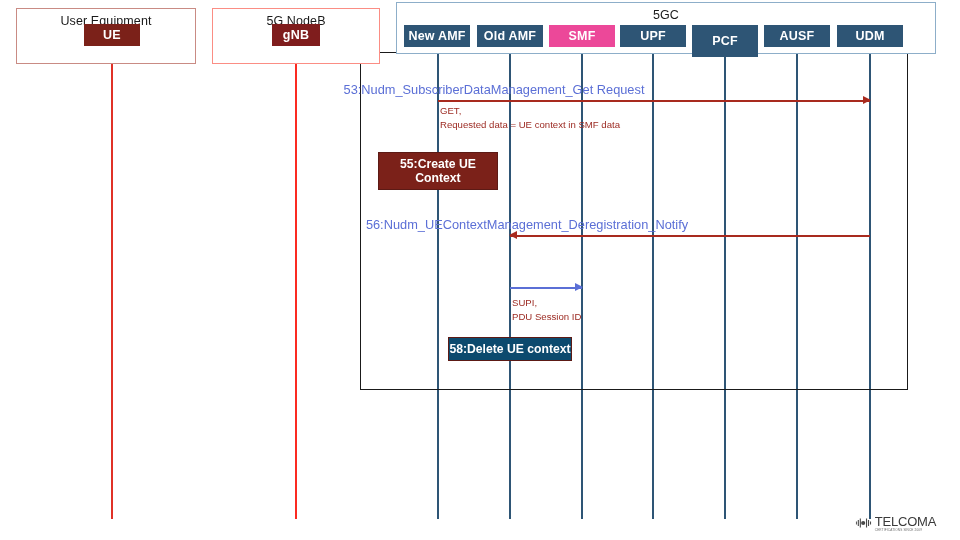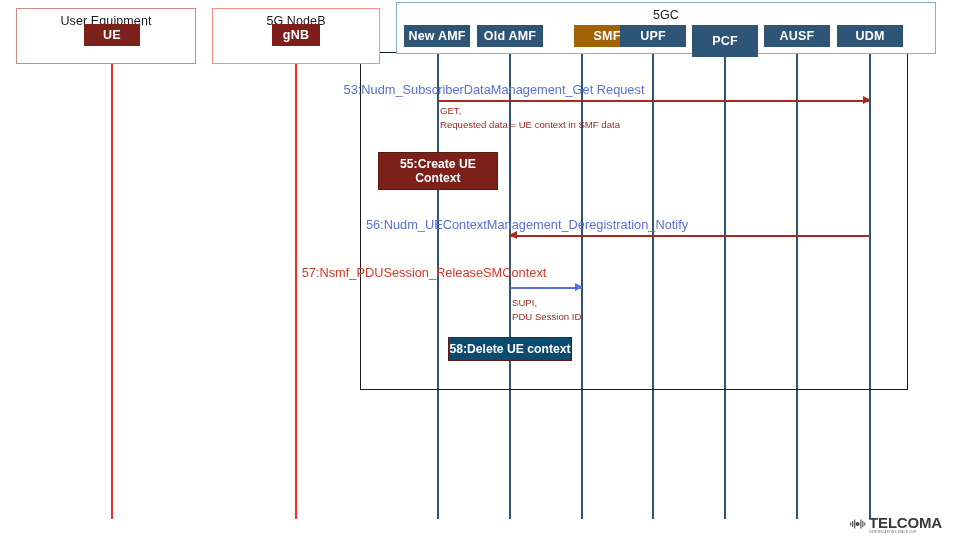--- a/index.html
+++ b/index.html
@@ -49,21 +49,21 @@
   .action-box{
     position:absolute;box-sizing:border-box;
     display:flex;align-items:center;justify-content:center;text-align:center;
     color:#ffffff;font-size:12.2px;font-weight:bold;line-height:1.15;
     border:1px solid #5c1a15;
   }
 
   
   .watermark{position:absolute;display:flex;align-items:center;gap:3px;}
   .wm-text{display:flex;flex-direction:column;line-height:1;}
-  .wm-name{font-size:15px;font-weight:bold;color:#3a3a3a;letter-spacing:-.2px;}
+  .wm-name{font-size:13px;font-weight:normal;color:#3a3a3a;letter-spacing:-.2px;}
   .wm-tag{font-size:3.1px;color:#6a6a6a;letter-spacing:.15px;margin-top:1px;}
 </style>
 </head>
 <body>
 
 <div id="canvas">
     <div class="lifeline" style="left: 111px; top: 46px; height: 473px; background: rgb(224, 49, 39);"></div>
     <div class="lifeline" style="left: 295px; top: 46px; height: 473px; background: rgb(251, 42, 33);"></div>
     <div class="lifeline" style="left: 437px; top: 47px; height: 472px; background: rgb(46, 85, 117);"></div>
     <div class="lifeline" style="left: 509px; top: 47px; height: 472px; background: rgb(46, 85, 117);"></div>
@@ -79,34 +79,33 @@
     <div class="node-box" style="left: 84px; top: 24px; width: 56px; height: 22px; background: rgb(123, 33, 25);">UE</div>
     <div class="group-box" style="left: 212px; top: 8px; width: 168px; height: 56px; border: 1.4px solid rgb(251, 141, 132);">
       <div class="group-title">5G NodeB</div>
     </div>
     <div class="node-box" style="left: 272px; top: 24px; width: 48px; height: 22px; background: #7f1d1d;">gNB</div>
     <div class="group-box" style="left: 396px; top: 2px; width: 540px; height: 52px; border: 1.4px solid rgb(141, 174, 201);">
       <div class="group-title">5GC</div>
     </div>
     <div class="node-box" style="left: 404px; top: 25px; width: 66px; height: 22px; background: rgb(46, 85, 117);">New AMF</div>
     <div class="node-box" style="left: 477px; top: 25px; width: 66px; height: 22px; background: rgb(46, 85, 117); text-align: right;">Old AMF</div>
-    <div class="node-box" style="left: 549px; top: 25px; width: 66px; height: 22px; background: #a16207; margin-left: 25px;">SMF</div>
+    <div class="node-box" style="left: 549px; top: 25px; width: 66px; height: 22px; background: #ec4899;">SMF</div>
     <div class="node-box" style="left: 620px; top: 25px; width: 66px; height: 22px; background: rgb(46, 85, 117);">UPF</div>
     <div class="node-box" style="left: 692px; top: 25px; width: 66px; height: 32px; background: rgb(46, 85, 117);">PCF</div>
     <div class="node-box" style="left: 764px; top: 25px; width: 66px; height: 22px; background: rgb(46, 85, 117);">AUSF</div>
     <div class="node-box" style="left: 837px; top: 25px; width: 66px; height: 22px; background: rgb(46, 85, 117);">UDM</div>
     <div class="msg-label" style="left: 494px; top: 83px; transform: translateX(-50%); color: rgb(91, 111, 214);">53:Nudm_SubscriberDataManagement_Get Request</div>
     <div class="arrow-line" style="left: 438px; top: 100px; width: 432px; background: rgb(168, 42, 30);"></div>
     <div class="arrow-head right" style="top: 96.3px; left: 863px; border-left: 8px solid rgb(168, 42, 30);"></div>
     <div class="msg-sub" style="left: 440px; top: 104px; color: rgb(156, 42, 34);">GET,
 Requested data = UE context in SMF data</div>
     <div class="msg-label" style="left: 527px; top: 218px; transform: translateX(-50%); color: rgb(91, 111, 214);">56:Nudm_UEContextManagement_Deregistration_Notify</div>
     <div class="arrow-line" style="left: 510px; top: 235px; width: 360px; background: rgb(168, 42, 30);"></div>
     <div class="arrow-head left" style="top: 231.3px; left: 509px; border-right: 8px solid rgb(168, 42, 30);"></div>
-    <div class="msg-label" style="left: 424px; top: 266px; transform: translateX(-50%); color: rgb(210, 58, 42);">57:Nsmf_PDUSession_ReleaseSMContext</div>
     <div class="arrow-line" style="left: 510px; top: 287px; width: 72px; background: rgb(91, 111, 214);"></div>
     <div class="arrow-head right" style="top: 283.3px; left: 575px; border-left: 8px solid rgb(91, 111, 214);"></div>
     <div class="msg-sub" style="left: 512px; top: 296px; color: rgb(156, 42, 34);">SUPI,
 PDU Session ID</div>
     <div class="action-box" style="left: 378px; top: 152px; width: 120px; height: 38px; background: rgb(123, 33, 25); white-space: pre-line;">55:Create UE
 Context</div>
     <div class="action-box" style="left: 448px; top: 337px; width: 124px; height: 24px; background: #0c4a6e; white-space: pre-line;">58:Delete UE context</div>
     <div class="watermark" style="left: 896px; top: 515px; transform: translateX(-50%);">
       <span><svg width="16" height="12" viewBox="0 0 16 12">
           <g fill="#4a4a4a">

